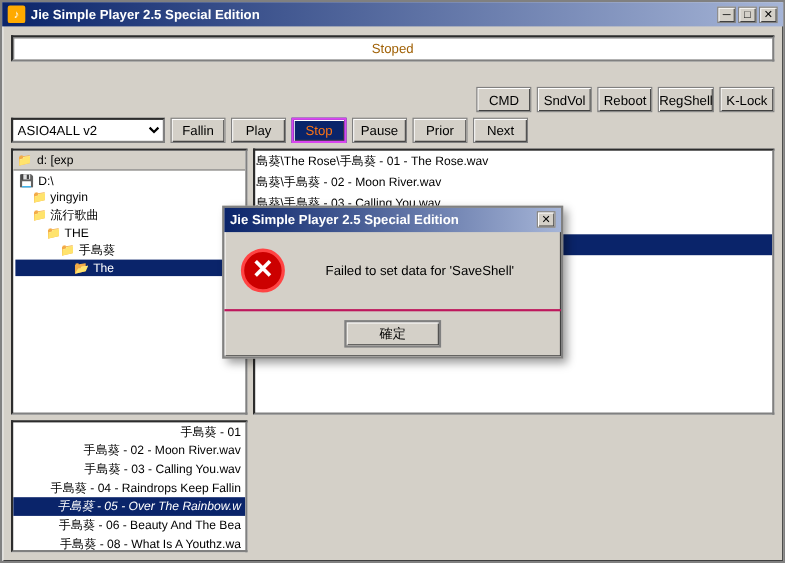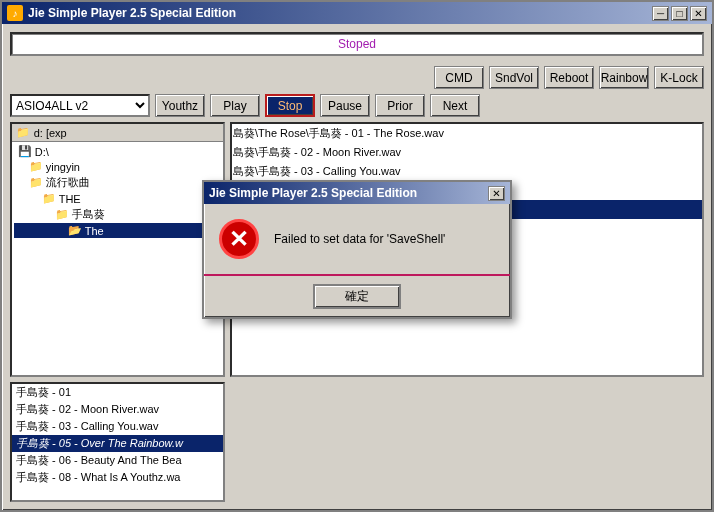--- a/index.html
+++ b/index.html
@@ -73,45 +73,45 @@
       gap: 5px;
     }
     .status-bar {
       background: white;
       border: 2px inset #808080;
       box-shadow: inset 1px 1px #808080, inset -1px -1px #ffffff;
       height: 24px;
       display: flex;
       align-items: center;
       justify-content: center;
-      color: #a21caf;
-      font-size: 12px;
-      margin-bottom: 5px;
+      color: #a16207;
+      font-size: 12px;
+      margin-bottom: 18px;
     }
     .controls-row {
       display: flex;
       align-items: center;
       gap: 5px;
       justify-content: flex-end;
     }
     .btn {
       height: 23px;
       padding: 0 0;
       background: #d4d0c8;
       border: 1px solid #808080;
       box-shadow: inset 1px 1px #ffffff, inset -1px -1px #404040;
       cursor: pointer;
       font-size: 12px;
       font-family: inherit;
       min-width: 50px;
     }
     .btn-blue {
       background: #0a246a;
-      color: #fdba74;
-      border: 2px solid #b91c1c;
+      color: #f97316;
+      border: 2px solid #d946ef;
     }
     .transport-row {
       display: flex;
       align-items: center;
       gap: 5px;
     }
     .select-box {
       width: 140px;
       height: 23px;
       background: white;
@@ -170,20 +170,21 @@
       text-overflow: ellipsis;
     }
     .playlist-item.active { background: #0a246a; color: white; }
     .now-playing-list {
       width: 215px;
       background: white;
       border: 2px inset #808080;
       height: 120px;
       overflow: hidden;
       font-size: 11px;
+      text-align: right;
     }
     .now-playing-item {
       padding: 1px 4px;
       cursor: pointer;
       white-space: nowrap;
       overflow: hidden;
       text-overflow: ellipsis;
     }
     .now-playing-item.active { background: #0a246a; color: white; font-style: italic; }
 
@@ -231,20 +232,21 @@
       justify-content: center;
       color: white;
       font-size: 24px;
       font-weight: bold;
       flex-shrink: 0;
       border: 3px solid #ff4444;
     }
     .modal-message {
       font-size: 12px;
       flex: 1;
+      margin-left: 22px;
     }
     .modal-footer {
       padding: 8px;
       display: flex;
       justify-content: center;
       border-top: 2px solid #be185d;
     }
     .modal-btn {
       height: 25px;
       padding: 0 30px;
@@ -280,31 +282,31 @@
   <div class="content">
 
     <div class="status-bar">
       <span>Stoped</span>
     </div>
 
     <div class="controls-row">
       <button class="btn">CMD</button>
       <button class="btn">SndVol</button>
       <button class="btn">Reboot</button>
-      <button class="btn">Rainbow</button>
+      <button class="btn">RegShell</button>
       <button class="btn">K-Lock</button>
     </div>
 
     <div class="transport-row">
       <select class="select-box">
         <option>ASIO4ALL v2</option>
         <option>Default</option>
         <option>DirectSound</option>
       </select>
-      <button class="btn">Youthz</button>
+      <button class="btn">Fallin</button>
       <button class="btn">Play</button>
       <button class="btn btn-blue">Stop</button>
       <button class="btn">Pause</button>
       <button class="btn">Prior</button>
       <button class="btn">Next</button>
     </div>
 
     <div class="main-area">
 
       <div class="file-tree">
@@ -368,19 +370,20 @@
             <button class="modal-btn">確定</button>
           </div>
         </div>
       </div>
     </div>
 
     <div class="now-playing-list">
       <div class="now-playing-item">手島葵 - 01</div>
       <div class="now-playing-item">手島葵 - 02 - Moon River.wav</div>
       <div class="now-playing-item">手島葵 - 03 - Calling You.wav</div>
+      <div class="now-playing-item">手島葵 - 04 - Raindrops Keep Fallin</div>
       <div class="now-playing-item active">手島葵 - 05 - Over The Rainbow.w</div>
       <div class="now-playing-item">手島葵 - 06 - Beauty And The Bea</div>
       <div class="now-playing-item">手島葵 - 08 - What Is A Youthz.wa</div>
 
     </div>
   </div>
 </div>
 
 </body></html>

